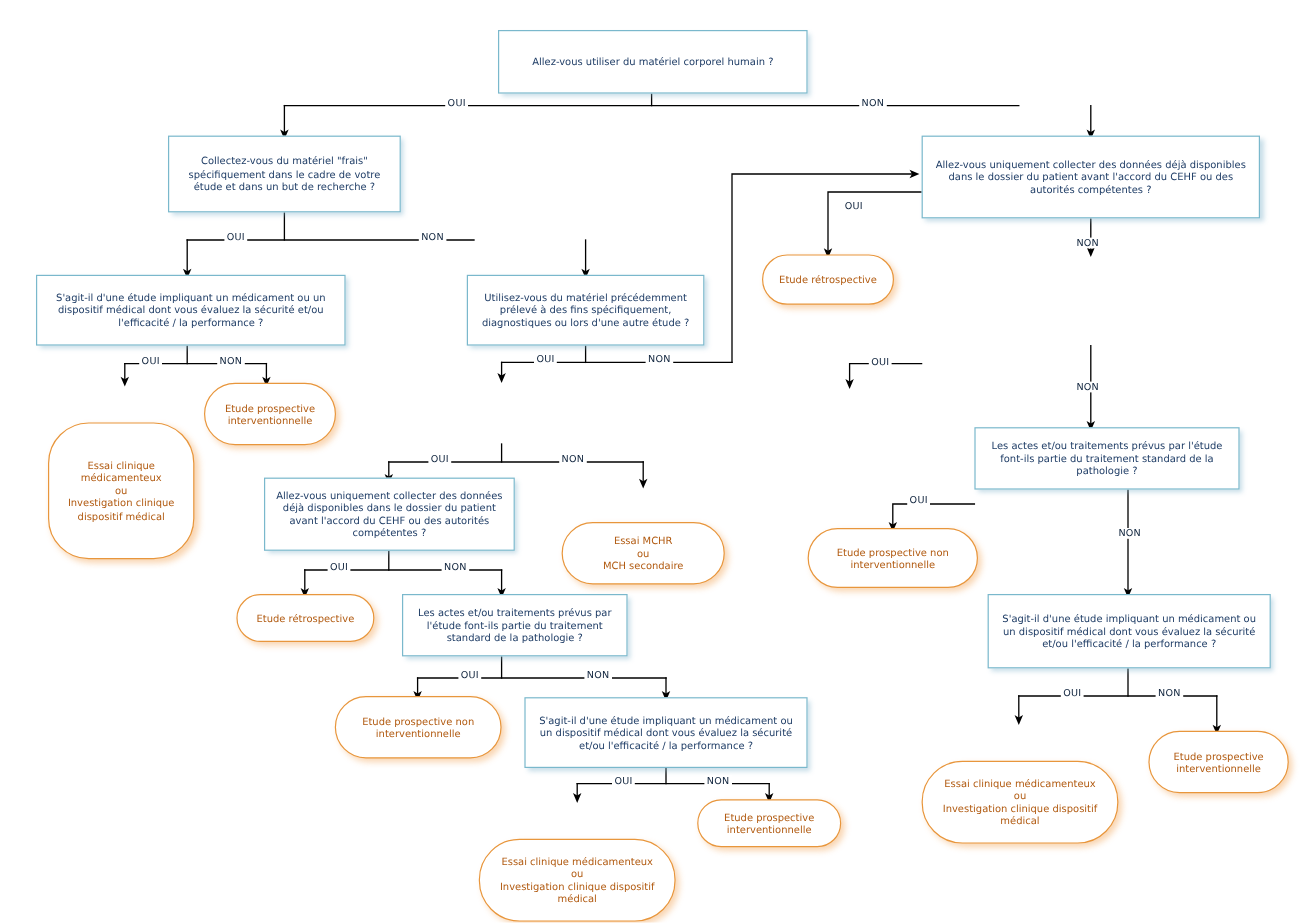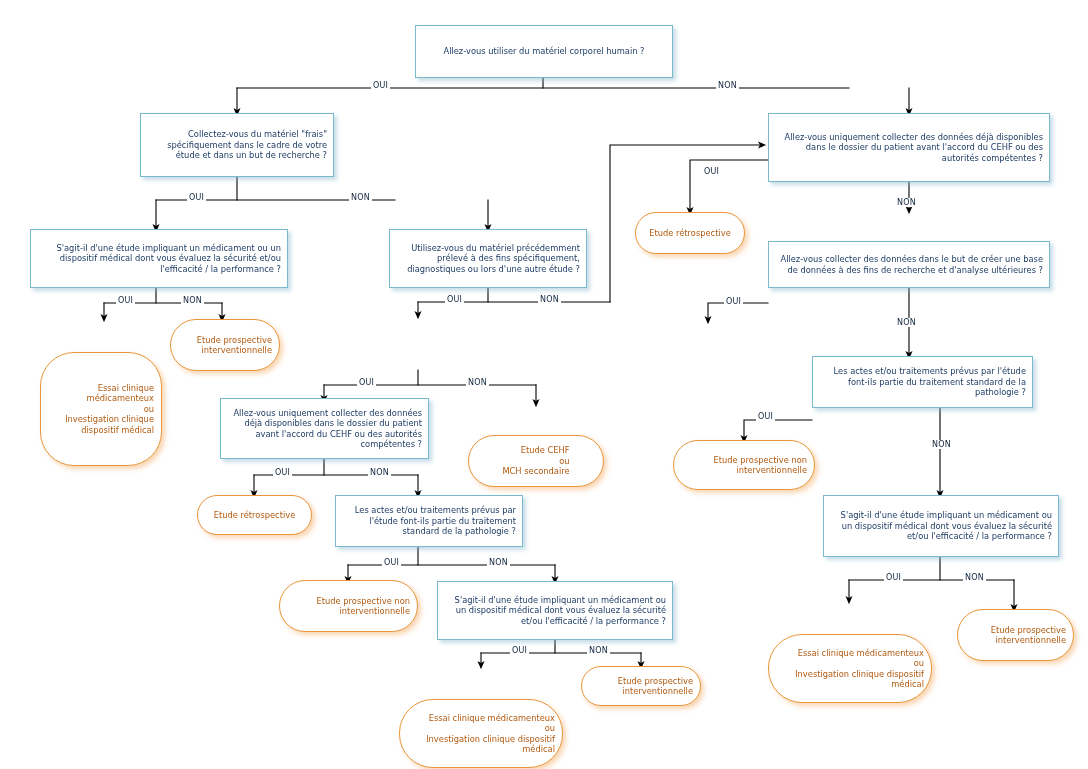--- a/index.html
+++ b/index.html
@@ -1,21 +1,21 @@
 <!DOCTYPE html>
 <html><head>
 <meta charset="utf-8">
 <style>
   html,body{margin:0;padding:0;background:#ffffff;}
   body{font-family:"DejaVu Sans","Liberation Sans",sans-serif;}
   #canvas{position:relative;width:1088px;height:769px;background:#fff;overflow:hidden;}
   #wires{position:absolute;left:0;top:0;width:1088px;height:769px;}
 
   .node{position:absolute;box-sizing:border-box;display:flex;align-items:center;
-        justify-content:center;text-align:right;line-height:1.25;}
+        justify-content:center;text-align:center;line-height:1.25;}
 
   
   .qbox{
     border:1px solid #7ab8cc;
     background:#ffffff;
     color:#1f3d66;
     font-size:8.3px;
     padding:4px 6px;
     box-shadow:3px 3px 4px rgba(130,180,205,.45);
   }
@@ -126,21 +126,21 @@
   <div class="node rbox" style="left:170px;top:319px;width:110px;height:52px;">
     <span>Etude prospective interventionnelle</span>
   </div>
 
   <div class="node qbox" style="left:389px;top:229px;width:198px;height:59px;">
     <span>Utilisez-vous du matériel précédemment prélevé à des fins spécifiquement, diagnostiques ou lors d'une autre étude ?</span>
   </div>
 
 
   <div class="node rbox tall" style="left:468px;top:402px;width:136px;height:52px;">
-    <span style="white-space:pre-line;">Etude CEHF
+    <span style="white-space:pre-line;">Essai MCHR
 ou
 MCH secondaire</span>
   </div>
 
   <div class="node qbox" style="left:220px;top:398px;width:209px;height:61px;">
     <span>Allez-vous uniquement collecter des données déjà disponibles dans le dossier du patient avant l'accord du CEHF ou des autorités compétentes ?</span>
   </div>
 
   <div class="node rbox" style="left:197px;top:495px;width:115px;height:40px;">
     <span>Etude rétrospective</span>
@@ -169,23 +169,20 @@
   </div>
 
   <div class="node qbox" style="left:768px;top:113px;width:282px;height:69px;">
     <span>Allez-vous uniquement collecter des données déjà disponibles dans le dossier du patient avant l'accord du CEHF ou des autorités compétentes ?</span>
   </div>
 
   <div class="node rbox" style="left:635px;top:212px;width:110px;height:42px;">
     <span>Etude rétrospective</span>
   </div>
 
-  <div class="node qbox" style="left:768px;top:241px;width:282px;height:47px;">
-    <span>Allez-vous collecter des données dans le but de créer une base de données à des fins de recherche et d'analyse ultérieures ?</span>
-  </div>
 
 
   <div class="node qbox" style="left:812px;top:356px;width:221px;height:52px;">
     <span>Les actes et/ou traitements prévus par l'étude font-ils partie du traitement standard de la pathologie ?</span>
   </div>
 
   <div class="node rbox" style="left:673px;top:440px;width:142px;height:50px;">
     <span>Etude prospective non interventionnelle</span>
   </div>
 

